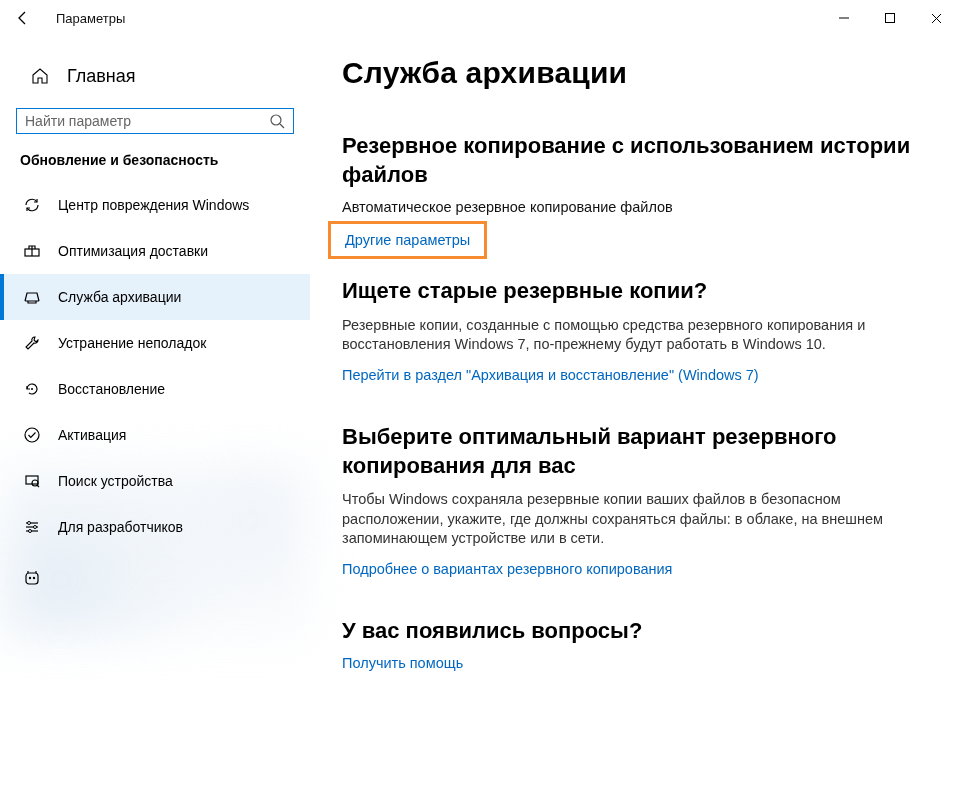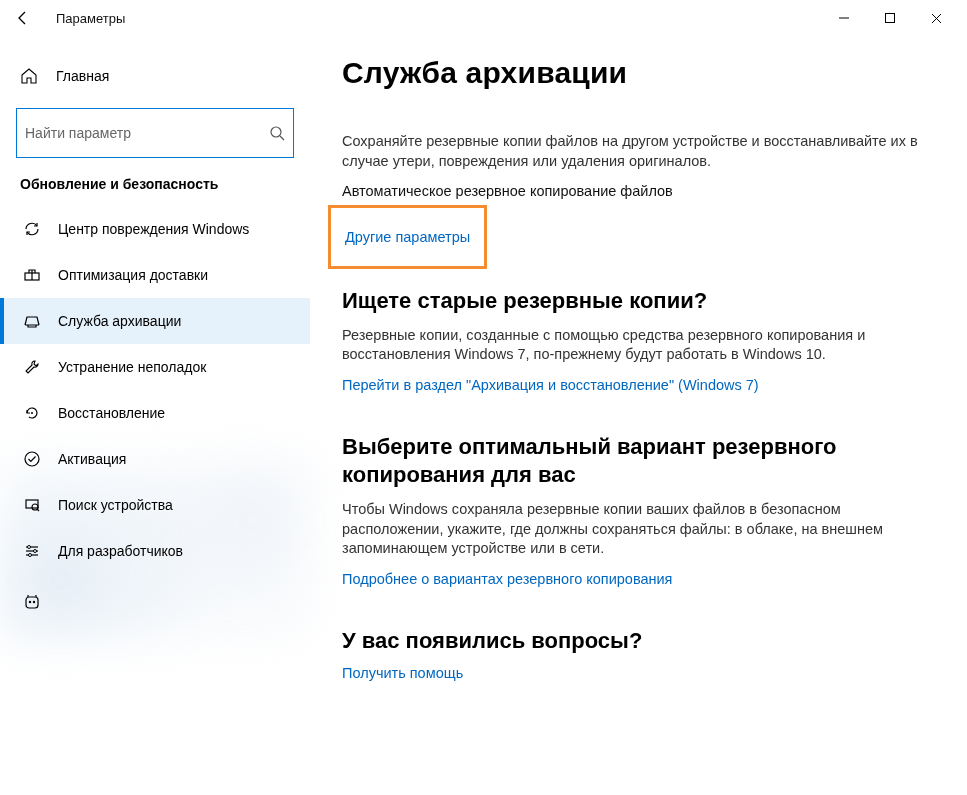--- a/index.html
+++ b/index.html
@@ -47,32 +47,32 @@
   }
   .main {
     flex:1;
     padding: 20px 24px 10px 32px;
     overflow:auto;
   }
   
   .home-row {
     display:flex; align-items:center;
     height:40px;
-    padding-left:20px;
-    cursor:pointer;
-    font-size:14px;
+    padding-left:31px;
+    cursor:pointer;
+    font-size:18px;
   }
   .home-row .icon { width:24px; display:flex; align-items:center; }
   .home-row .label { margin-left:12px; }
   .searchbox {
     margin: 12px 16px 18px 16px;
-    height: 50px;
+    height: 26px;
     border: 1px solid #0078d7;
-    display:flex; align-items:center;
-    padding: 12px 8px;
+    display:flex; align-items:flex-end;
+    padding: 4px 8px;
     background:#fff;
   }
   .searchbox input {
     border:none; outline:none; flex:1;
     font-size:14px; background:transparent;
     color:#666;
   }
   .searchbox input::placeholder{ color:#666; }
   .category {
     font-weight:600;
@@ -144,21 +144,21 @@
   a.link{
     color:#0067c0;
     text-decoration:none;
     font-size:14.5px;
     cursor:pointer;
     display:inline-block;
   }
   .link-highlight{
     display:inline-block;
     border:3px solid #f78b2f;
-    padding:21px 14px;
+    padding:8px 14px;
     margin-left:-14px;
     margin-bottom:18px;
   }
   .spacer-lg{ height:40px;}
   svg{ display:block; }
 </style>
 </head>
 <body>
 
 <div class="titlebar">
@@ -307,21 +307,21 @@
             <line x1="5" y1="4" x2="5" y2="2" stroke="#000" stroke-width="1.2"></line>
             <line x1="13" y1="4" x2="13" y2="2" stroke="#000" stroke-width="1.2"></line>
           </svg>
       </span>
     </div>
   </div>
 
   <div class="main">
     <h1 class="page-title">Служба архивации</h1>
 
-    <p class="desc">Сохраняйте резервные копии файлов на другом устройстве и восстанавливайте их в случае утери, повреждения или удаления оригиналов.</p>
+    <h2 class="section">Резервное копирование с использованием истории файлов</h2>
     <p class="small-label">Автоматическое резервное копирование файлов</p>
     <div class="link-highlight">
       <a class="link">Другие параметры</a>
     </div>
 
     <h2 class="section">Ищете старые резервные копии?</h2>
     <p class="desc">Резервные копии, созданные с помощью средства резервного копирования и восстановления Windows 7, по-прежнему будут работать в Windows 10.</p>
     <a class="link">Перейти в раздел "Архивация и восстановление" (Windows 7)</a>
 
     <div class="spacer-lg"></div>

